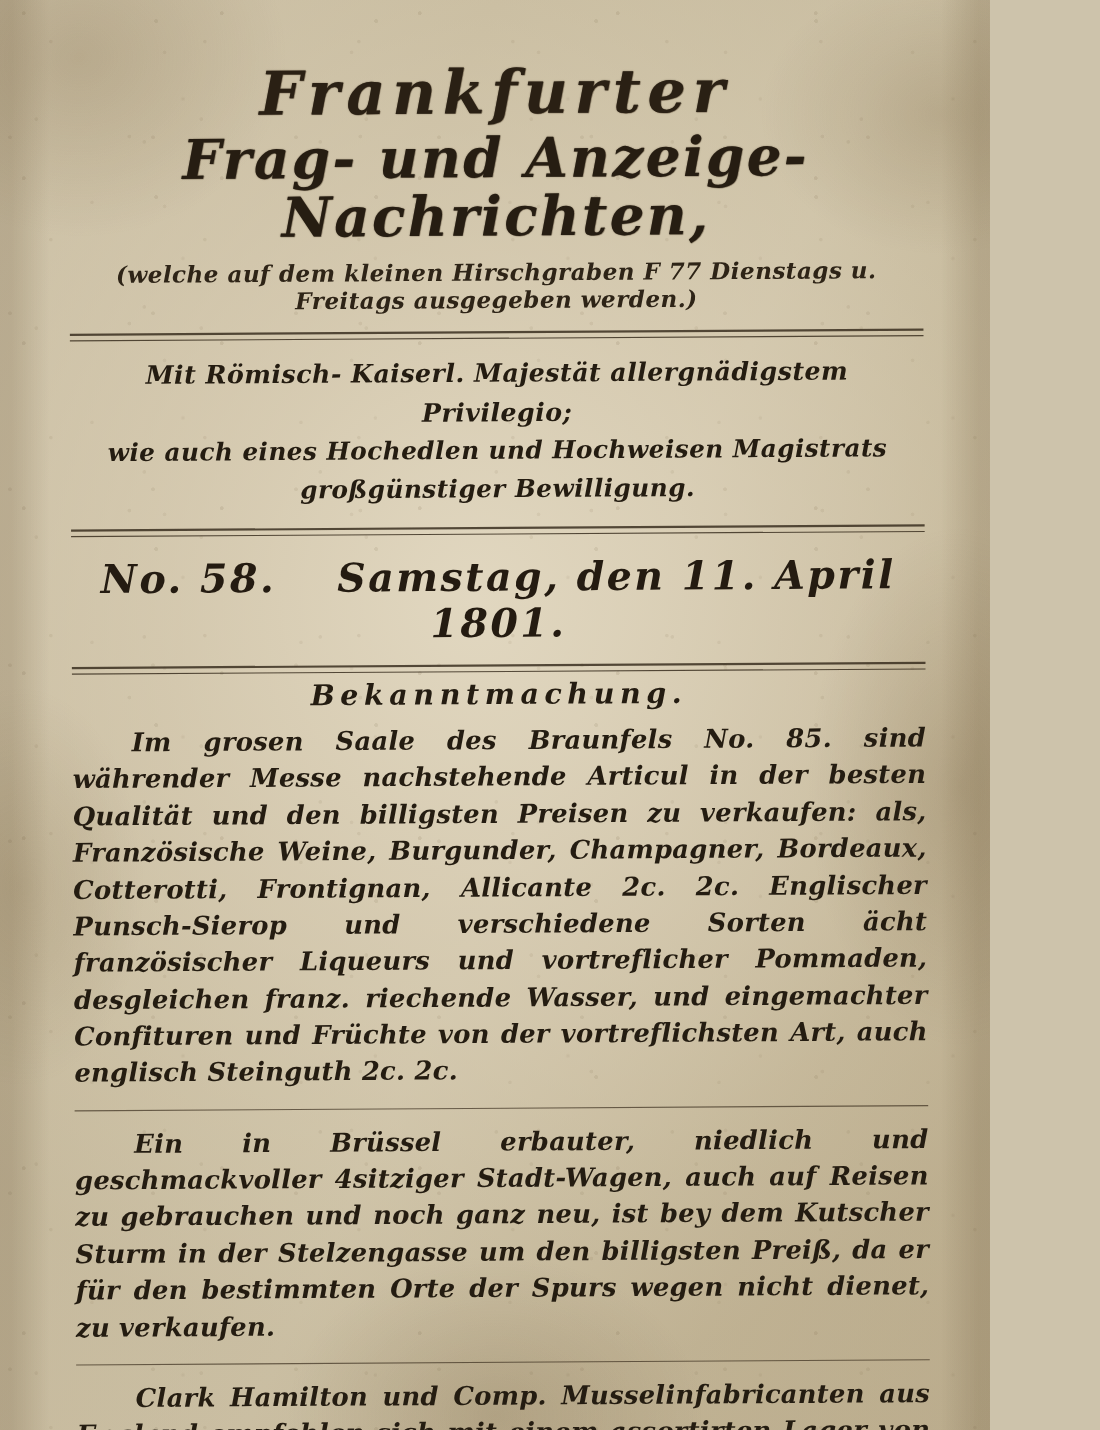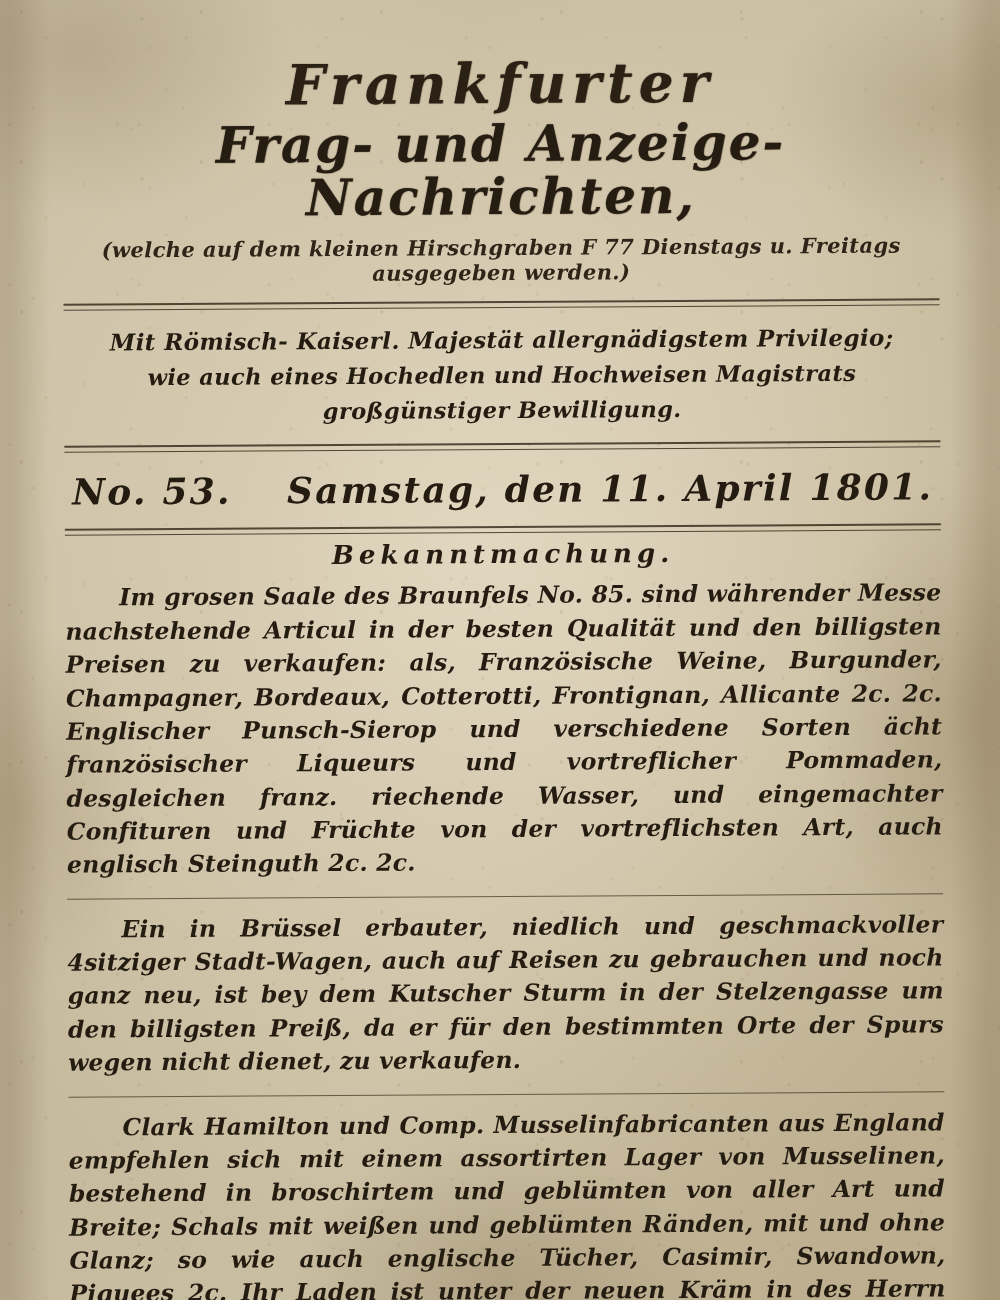--- a/index.html
+++ b/index.html
@@ -10,21 +10,21 @@
     width: 1000px;
     height: 1300px;
     overflow: hidden;
     background: #cdc3ab;
     font-family: "DejaVu Serif", serif;
   }
 
   
   .page {
     position: relative;
-    width: 1000px;
+    width: 900px;
     height: 1300px;
     box-sizing: border-box;
     background:
       radial-gradient(ellipse 70% 55% at 48% 42%, rgba(226,216,193,0.95) 0%, rgba(214,202,177,0.65) 45%, rgba(196,182,154,0.35) 75%, rgba(176,160,130,0.30) 100%),
       linear-gradient(115deg, #d7cdb4 0%, #cfc4a8 30%, #d5cbb0 55%, #c6b99a 80%, #bfb191 100%);
     overflow: hidden;
   }
   .page::before {
     
     content: "";
@@ -173,21 +173,21 @@
 
     <div class="privilege frak">
       <div class="ln1">Mit Römisch- Kaiserl. Majestät allergnädigstem Privilegio;</div>
       <div class="ln2">wie auch eines Hochedlen und Hochweisen Magistrats großgünstiger Bewilligung.</div>
     </div>
 
     <hr class="rule">
     <hr class="rule thin">
 
     <div class="issue-line frak">
-      <span>No. 53.</span>
+      <span>No. 58.</span>
       <span style="display:inline-block;width:26px"></span>
       <span>Samstag, den 11. April 1801.</span>
     </div>
 
     <hr class="rule">
     <hr class="rule thin">
 
     <div class="heading frak">Bekanntmachung.</div>
 
     <div class="article frak">

